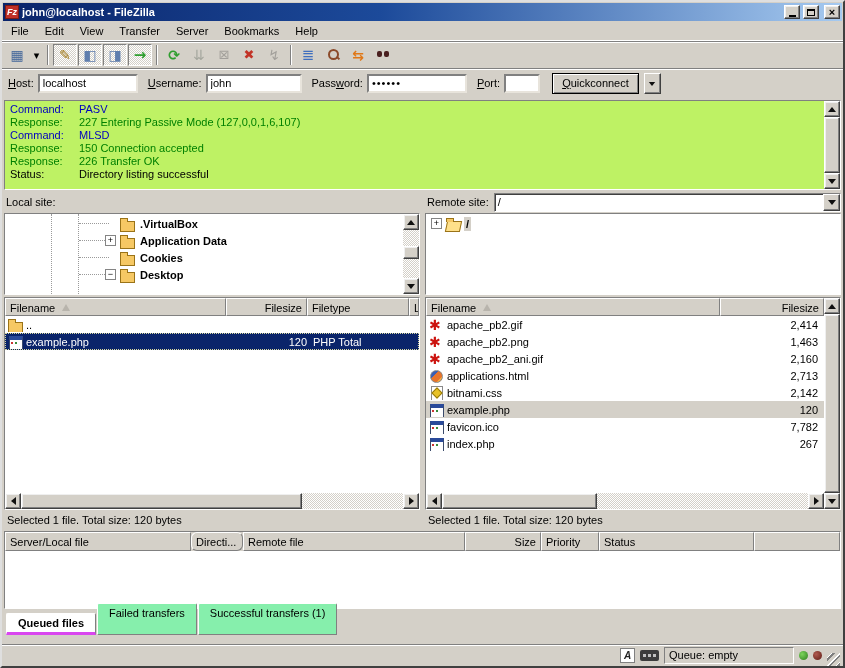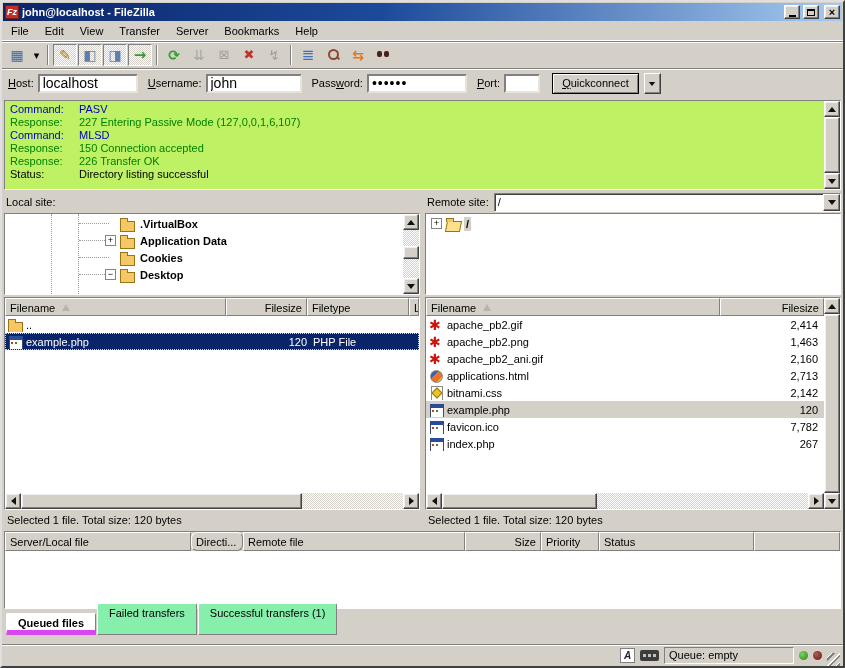--- a/index.html
+++ b/index.html
@@ -58,21 +58,21 @@
   .ic-find{width:13px;height:8px;position:relative;}
   .ic-find::before{content:"";position:absolute;left:0;top:0;width:5px;height:6px;background:#4a1f1f;border-radius:2px;box-shadow:7px 0 0 #4a1f1f;}
 
   
   .qcbar{height:30px;display:flex;align-items:center;padding-left:6px;gap:4px;
     box-shadow:inset 0 1px 0 #808080,inset 0 2px 0 #fff;}
   .qc-label{white-space:nowrap;margin-left:6px;text-align:center;}
   .qc-label:first-child{margin-left:0;}
   .key-u{text-decoration:underline;}
   .tb-input{height:19px;border:2px solid;border-color:#808080 #e8e4dc #e8e4dc #808080;background:#fff;
-    font-family:"Liberation Sans","DejaVu Sans",sans-serif;font-size:14px;padding:0 3px;}
+    font-family:"Liberation Sans","DejaVu Sans",sans-serif;font-size:11px;padding:0 3px;}
   .in-host{width:100px;}
   .in-user{width:96px;}
   .in-pass{width:100px;letter-spacing:1px;}
   .in-port{width:36px;}
   .qc-btn{height:21px;margin-left:8px;padding:0 9px;background:#d4d0c8;border:1px solid #000;
     box-shadow:inset 1px 1px 0 #fff,inset -1px -1px 0 #808080;font-size:11px;display:flex;align-items:center;}
   .qc-dropbtn{width:17px;height:21px;background:#d4d0c8;border:1px solid;border-color:#fff #404040 #404040 #fff;
     box-shadow:inset -1px -1px 0 #808080;display:flex;align-items:center;justify-content:center;margin-left:1px;}
 
   
@@ -174,21 +174,21 @@
   .queuebox{height:78px;margin:1px 2px;display:flex;flex-direction:column;flex:none;}
   .qhdr{height:19px;display:flex;flex:none;background:#d4d0c8;}
   .col-qlocal{width:186px;} .col-qdir{width:52px;border-radius:6px;} .col-qremote{width:222px;}
   .col-qsize{width:76px;justify-content:flex-end;} .col-qprio{width:58px;} .col-qstatus{width:155px;} .col-qfill{flex:1;}
   .qbody{flex:1;background:#fff;}
 
   
   .tabs-row{height:25px;display:flex;align-items:flex-end;padding-left:4px;flex:none;}
   .tab{height:32px;padding:3px 11px 0 11px;background:#86efac;border:1px solid;border-color:#fff #808080 #808080 #fff;
     border-radius:2px 2px 0 0;margin-right:1px;white-space:nowrap;}
-  .tab.active{height:22px;background:#fff;font-weight:bold;border-bottom:5px solid #d946ef;}
+  .tab.active{height:22px;background:#fff;font-weight:bold;border-bottom:3px solid #d946ef;}
   .below-tabs{height:9px;flex:none;}
 
   
   .statusbar{height:22px;flex:none;border-top:1px solid #808080;box-shadow:inset 0 1px 0 #fff;
     display:flex;align-items:center;justify-content:flex-end;gap:5px;padding:0 3px 0 4px;}
   .st-ascii{width:15px;height:15px;background:#fff;border:1px solid #808080;font-size:10px;font-weight:bold;
     font-style:italic;color:#222;text-align:center;line-height:13px;}
   .st-speed{width:19px;height:11px;background:#3c3c3c;border-radius:2px;position:relative;}
   .st-speed::before{content:"";position:absolute;left:3px;top:4px;width:3px;height:3px;background:#c0c0c0;
     box-shadow:5px 0 0 #c0c0c0,10px 0 0 #c0c0c0;}
@@ -477,21 +477,21 @@
                 <span class="c col-ftype"></span>
                 <span class="c col-lmod"></span>
               </div>
 
               <div class="frow sel-active">
                 <span class="c c-name col-name">
                   <span class="fi fi-win"></span>
                   <span>example.php</span>
                 </span>
                 <span class="c num col-fsize">120</span>
-                <span class="c col-ftype">PHP File</span>
+                <span class="c col-ftype">PHP Total</span>
                 <span class="c col-lmod">1</span>
               </div>
             </div>
           <div class="sb sb-h">
             <div class="sb-btn">
                 <span class="tri tri-left"></span>
               </div>
             <div class="sb-track">
                 <div class="sb-thumb-h" style="left:0;width:281px"></div>
               </div>

